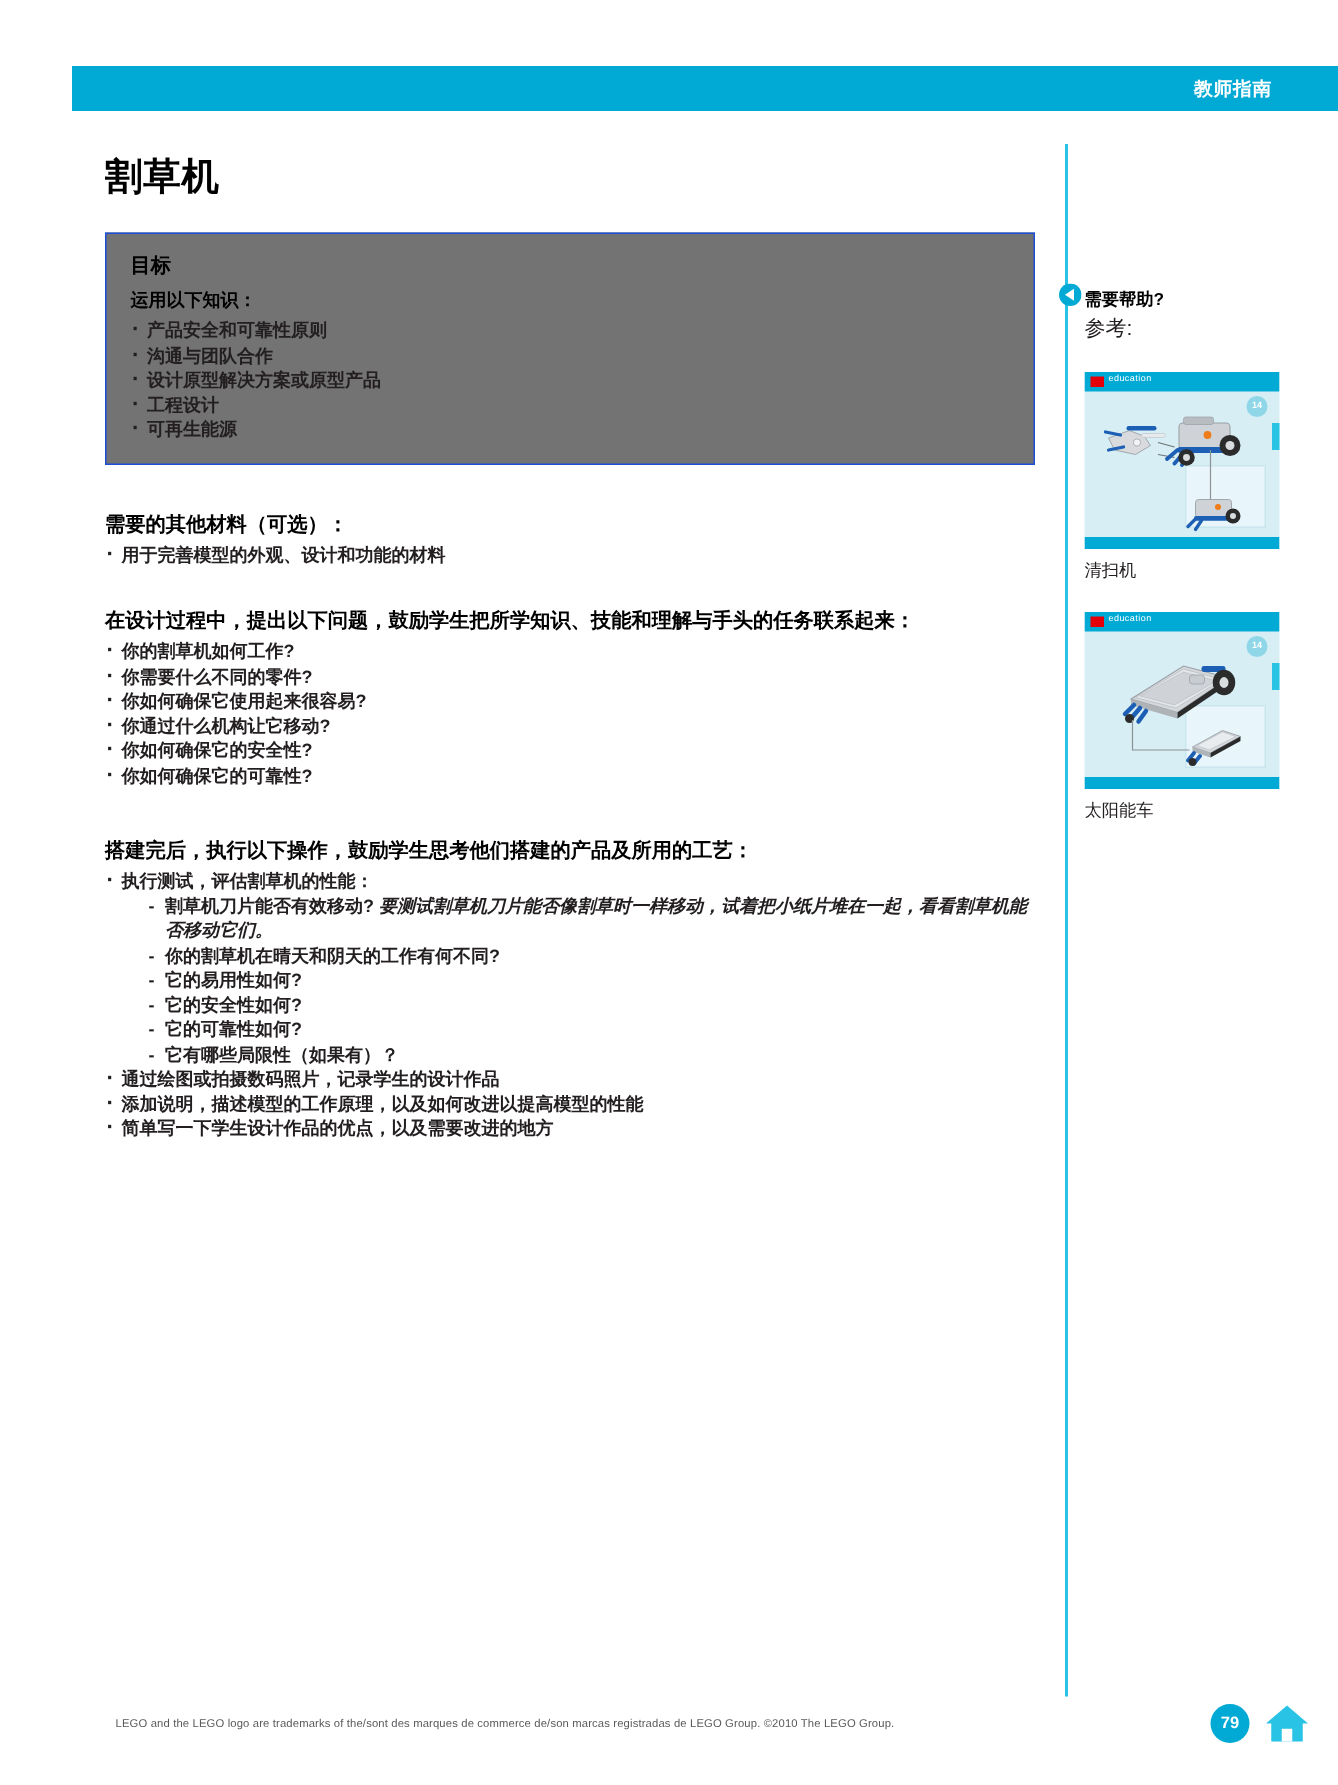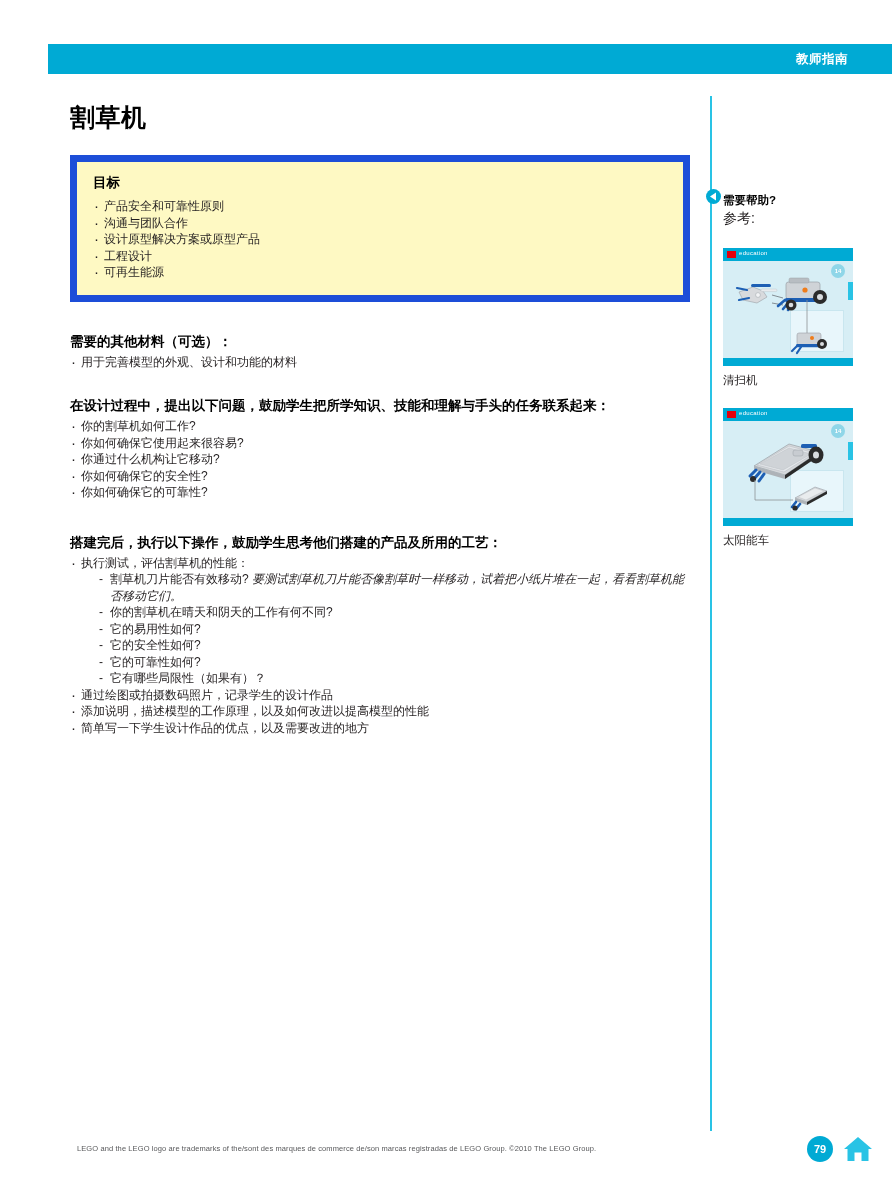--- a/index.html
+++ b/index.html
@@ -61,22 +61,22 @@
   
   .main-col {
     position: absolute;
     left: 70px;
     top: 155px;
     width: 620px;
   }
 
   
   .objective-box {
-    border: 7px solid #1d4ed8;
-    background: #fef9c3;
+    border: 1px solid #1d4ed8;
+    background: #737373;
     padding: 12px 16px 14px 16px;
     box-sizing: border-box;
     width: 620px;
   }
   .objective-box .obj-heading {
     font-size: 13.5px;
     font-weight: 700;
     margin: 0 0 6px 0;
     color: #000;
   }
@@ -92,20 +92,21 @@
     list-style: none;
     margin: 0;
     padding: 0;
   }
   ul.bul > li {
     font-size: 12px;
     line-height: 16.5px;
     padding-left: 11px;
     position: relative;
     color: #231f20;
+    font-weight: bold;
   }
   ul.bul > li::before {
     content: "·";
     position: absolute;
     left: 1px;
     top: -1px;
     font-size: 15px;
     line-height: 17px;
     color: #231f20;
   }
@@ -286,20 +287,21 @@
 </div>
 
 <div class="page-title">割草机</div>
 
 <div class="col-divider"></div>
 
 <div class="main-col">
 
   <div class="objective-box">
     <div class="obj-heading">目标</div>
+    <div class="obj-sub">运用以下知识：</div>
     <ul class="bul">
       <li>产品安全和可靠性原则</li>
       <li>沟通与团队合作</li>
       <li>设计原型解决方案或原型产品</li>
       <li>工程设计</li>
       <li>可再生能源</li>
     </ul>
   </div>
 
   <div class="sec" style="margin-top:30px">
@@ -307,20 +309,21 @@
     <ul class="bul">
       <li>用于完善模型的外观、设计和功能的材料</li>
     </ul>
   </div>
 
 
   <div class="sec" style="">
     <div class="sec-head wide">在设计过程中，提出以下问题，鼓励学生把所学知识、技能和理解与手头的任务联系起来：</div>
     <ul class="bul">
       <li>你的割草机如何工作?</li>
+      <li>你需要什么不同的零件?</li>
       <li>你如何确保它使用起来很容易?</li>
       <li>你通过什么机构让它移动?</li>
       <li>你如何确保它的安全性?</li>
       <li>你如何确保它的可靠性?</li>
     </ul>
   </div>
 
   <div class="sec" style="margin-top:32px">
     <div class="sec-head wide">搭建完后，执行以下操作，鼓励学生思考他们搭建的产品及所用的工艺：</div>
     <ul class="bul">

